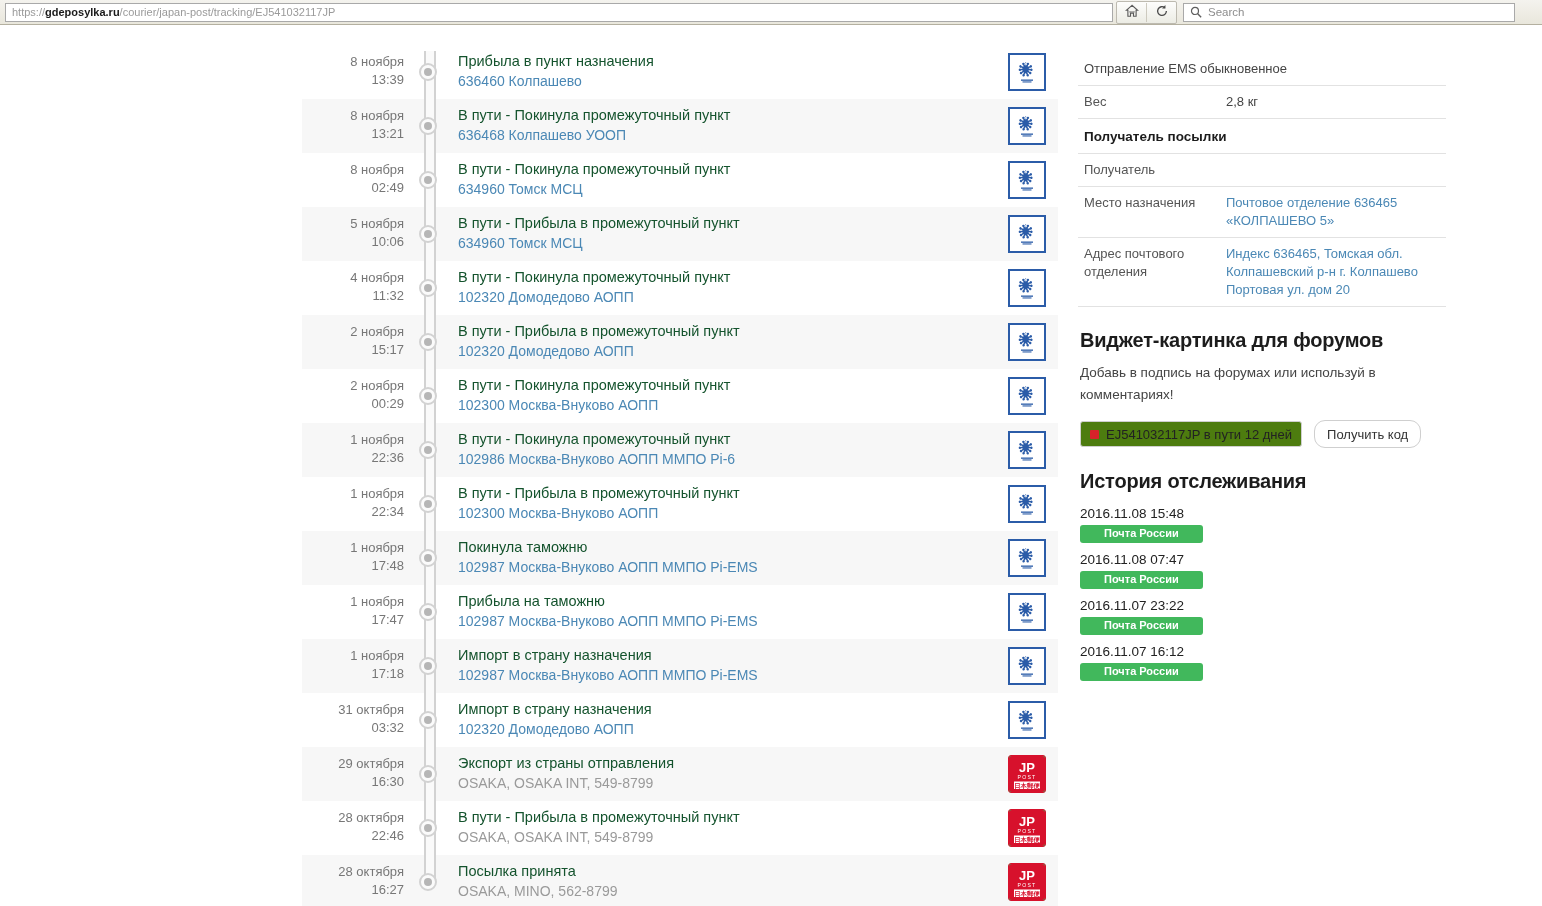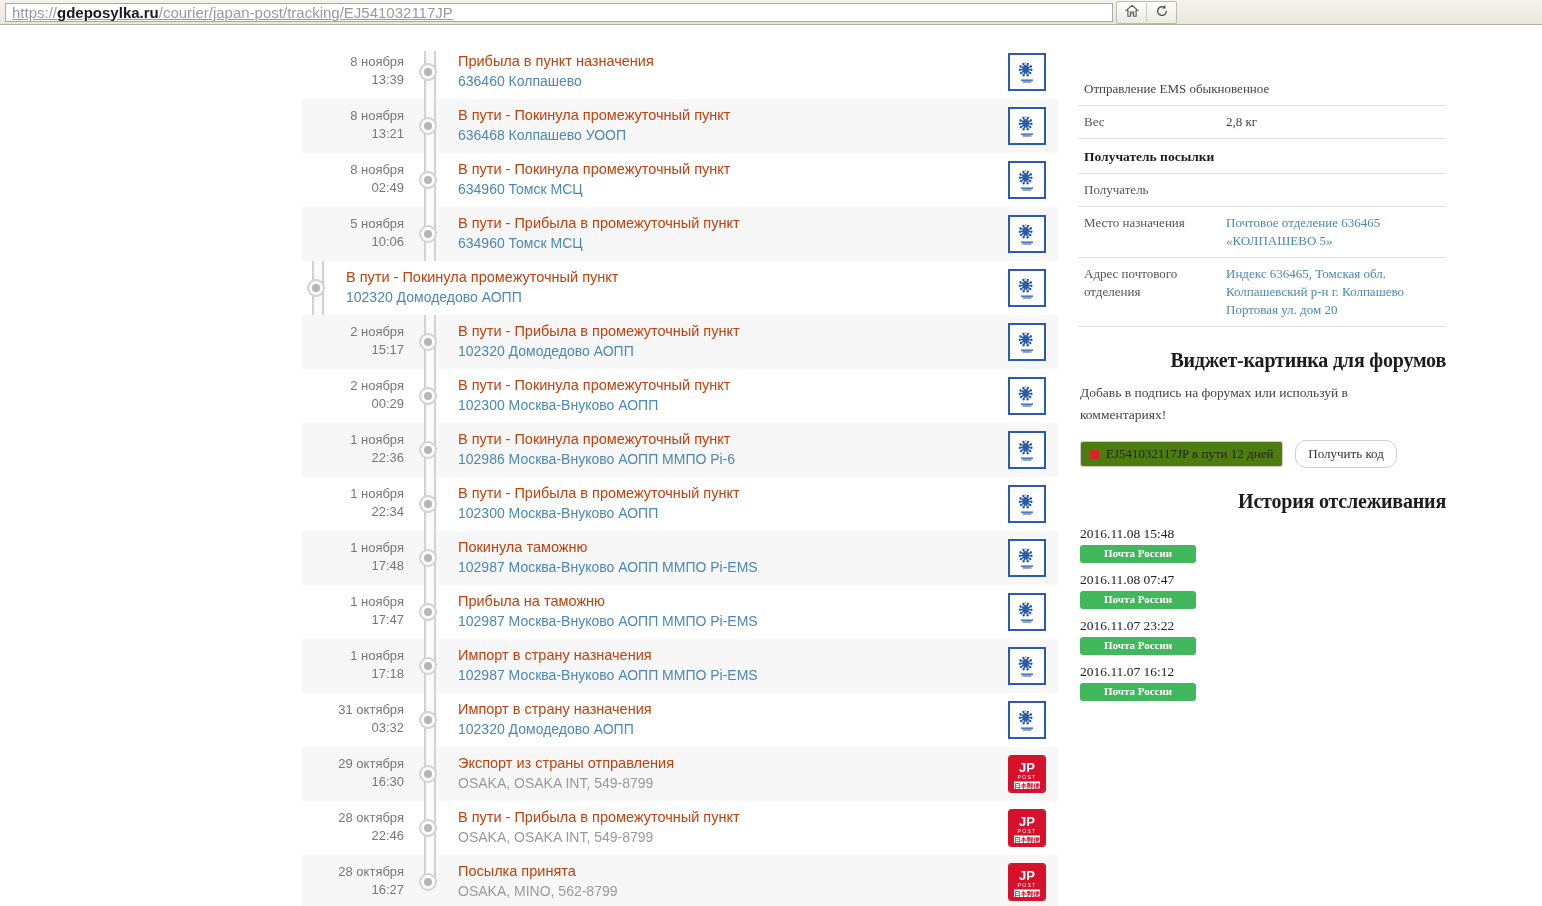--- a/index.html
+++ b/index.html
@@ -16,22 +16,22 @@
     height:25px;width:1542px;
     background:linear-gradient(#f4f3ee,#e9e7dc);
     border-bottom:1px solid #b4b0a0;
     display:flex;align-items:center;box-sizing:border-box;
     padding:0 2px;
   }
   #urlbar{
     flex:0 0 1108px;height:19px;margin:0 2px 0 3px;
     background:#fff;border:1px solid #a9a9a9;
     display:flex;align-items:center;box-sizing:border-box;
-    padding:0 6px;font-size:15px;color:#9a9a9a;
-    overflow:hidden;white-space:nowrap;text-decoration:underline;
+    padding:0 6px;font-size:11px;color:#9a9a9a;
+    overflow:hidden;white-space:nowrap;
   }
   #urlbar .host{color:#1a1a1a;font-weight:bold;}
   #nav-buttons{
     display:flex;align-items:center;height:21px;
     border:1px solid #bdbab0;border-radius:2px;
     background:linear-gradient(#fdfdfc,#ececE4);
     margin-left:1px;
   }
   .navbtn{
     width:29px;height:19px;display:flex;align-items:center;justify-content:center;
@@ -88,56 +88,56 @@
     box-sizing:border-box;
     display:flex;align-items:center;justify-content:center;
   }
   .axis-dot::after{
     content:"";width:8px;height:8px;border-radius:50%;background:#b6b6b6;
   }
   .col-text{
     flex:1 1 auto;padding:6px 8px 0 16px;box-sizing:border-box;
   }
   .ev-title{
-    font-size:14.5px;color:#c2410c;line-height:20px;white-space:nowrap;
+    font-size:14.5px;color:#14532d;line-height:20px;white-space:nowrap;
   }
   .ev-place{
     font-size:14px;line-height:20px;color:#4b88b5;white-space:nowrap;
   }
   .ev-place.plain{color:#9a9a9a;}
 
   .col-logo{
     flex:0 0 62px;display:flex;align-items:center;justify-content:center;
   }
   .logo-box{
     width:38px;height:38px;box-sizing:border-box;
     display:flex;align-items:center;justify-content:center;
     background:#fff;
   }
   .logo-box.rus{border:2px solid #2b5ca8;}
   .logo-box.jp{background:#22c55e;border:1px solid #d7112c;border-radius:3px;}
 
   
   #sidebar{
-    position:absolute;left:1078px;top:48px;width:368px;font-family:Liberation Serif, serif;
+    position:absolute;left:1078px;top:28px;width:368px;
   }
   .info-table{width:368px;border-collapse:collapse;}
   .info-table td{
     border-bottom:1px solid #e2e2e2;
     padding:7px 4px 7px 6px;
     font-size:13px;color:#444;vertical-align:top;line-height:18px;
   }
   .info-table tr.head td{font-weight:bold;color:#1c1c1c;font-size:13.5px;padding-top:9px;}
   .info-table td.k{width:132px;color:#555;}
   .info-table td.v{color:#4b88b5;}
   .info-table td.v.dark{color:#444;}
 
   .sec-title{
     font-size:20px;color:#1c1c1c;font-weight:bold;
-    margin:22px 0 10px 2px;letter-spacing:-0.2px;text-align:right;
+    margin:22px 0 10px 2px;letter-spacing:-0.2px;
   }
   .sec-sub{
     font-size:13.5px;color:#444;line-height:22px;margin:0 0 14px 2px;width:330px;
   }
   #widget-row{display:flex;align-items:center;margin-left:2px;}
   #widget-chip{
     height:26px;display:flex;align-items:center;
     border:1px solid #cfcfcf;border-radius:3px;background:#4d7c0f;
     padding:0 9px;font-size:13px;color:#222;box-sizing:border-box;
   }
@@ -185,20 +185,29 @@
     <div class="navbtn">
       <span>
         <svg width="14" height="14" viewBox="0 0 16 16">
           <path d="M13 8A5 5 0 1 1 11.2 4.2" fill="none" stroke="#4a4a4a" stroke-width="1.5"></path>
           <path d="M11.9 1.2 11.9 5.0 8.1 5.0Z" fill="#4a4a4a"></path>
         </svg>
       </span>
     </div>
   </div>
 
+  <div id="searchbar">
+    <span class="sicon">
+      <svg width="12" height="12" viewBox="0 0 14 14">
+        <circle cx="5.8" cy="5.8" r="4.1" fill="none" stroke="#5e5e5e" stroke-width="1.4"></circle>
+        <line x1="9.0" y1="9.0" x2="13" y2="13" stroke="#5e5e5e" stroke-width="1.6"></line>
+      </svg>
+    </span>
+    <span>Search</span>
+  </div>
 </div>
 
 <div id="page">
 
   <div id="tracking-list">
       <div class="track-row">
         <div class="col-date">
           <div>8 ноября</div>
           <div>13:39</div>
         </div>
@@ -291,20 +300,24 @@
               <g fill="#2b5ca8">
                 <path d="M13 3.2c-.9 0-1.5.7-1.5 1.5 0 .5.3 1 .7 1.2l-.6.9-1.2-1.1c.3-.3.4-.7.3-1.1-.2-.7-.9-1.1-1.6-.9-.7.2-1.1.9-.9 1.6.1.5.6.8 1.1.9l.2 1.6-1.8-.6c0-.5-.3-.9-.8-1.05-.7-.2-1.4.2-1.6.9-.2.7.2 1.4.9 1.6.4.1.8 0 1.1-.25l1.5 1.2-2 .35c-.2-.35-.6-.55-1-.5-.7.1-1.2.75-1.1 1.45.1.7.75 1.2 1.45 1.1.45-.07.8-.37.95-.77l1.9.25-1.5 1.4c-.35-.2-.8-.2-1.15.05-.55.4-.7 1.2-.3 1.75.4.55 1.2.7 1.75.3.35-.25.5-.65.45-1.05l1.7-.95-.6 2.1c-.4.05-.75.3-.9.7-.25.65.05 1.4.7 1.65.65.25 1.4-.05 1.65-.7.15-.4.05-.85-.2-1.15l1.05-1.7 1.05 1.7c-.25.3-.35.75-.2 1.15.25.65 1 .95 1.65.7.65-.25.95-1 .7-1.65-.15-.4-.5-.65-.9-.7l-.6-2.1 1.7.95c-.05.4.1.8.45 1.05.55.4 1.35.25 1.75-.3.4-.55.25-1.35-.3-1.75-.35-.25-.8-.25-1.15-.05l-1.5-1.4 1.9-.25c.15.4.5.7.95.77.7.1 1.35-.4 1.45-1.1.1-.7-.4-1.35-1.1-1.45-.4-.05-.8.15-1 .5l-2-.35 1.5-1.2c.3.25.7.35 1.1.25.7-.2 1.1-.9.9-1.6-.2-.7-.9-1.1-1.6-.9-.5.15-.8.55-.8 1.05l-1.8.6.2-1.6c.5-.1.95-.4 1.1-.9.2-.7-.2-1.4-.9-1.6-.7-.2-1.4.2-1.6.9-.1.4 0 .8.3 1.1l-1.2 1.1-.6-.9c.4-.2.7-.7.7-1.2 0-.8-.6-1.5-1.5-1.5z"></path>
                 <rect x="7" y="20.5" width="12" height="1.3"></rect>
                 <rect x="8.5" y="22.4" width="9" height="1.1"></rect>
               </g>
             </svg>
           </div>
         </div>
       </div>
       <div class="track-row">
+        <div class="col-date">
+          <div>4 ноября</div>
+          <div>11:32</div>
+        </div>
         <div class="col-axis">
           <div class="axis-line"></div>
           <div class="axis-dot"></div>
         </div>
         <div class="col-text">
           <div class="ev-title">В пути - Покинула промежуточный пункт</div>
           <div class="ev-place">102320 Домодедово АОПП</div>
         </div>
         <div class="col-logo">
           <div class="logo-box rus">

